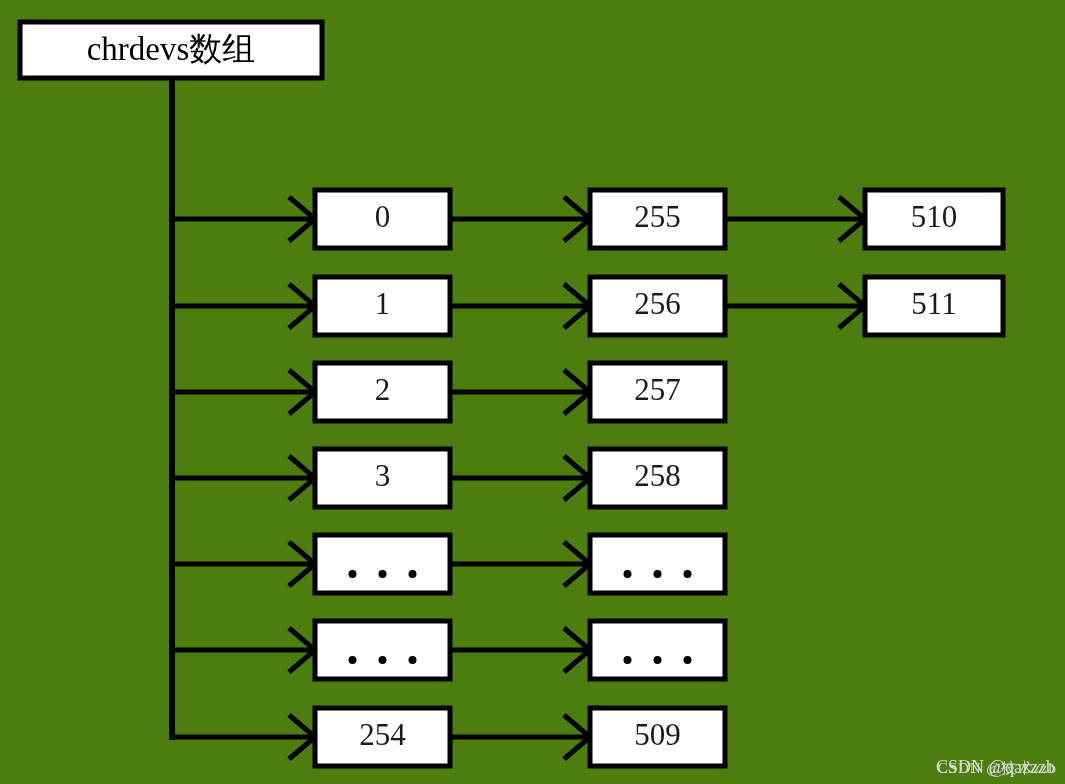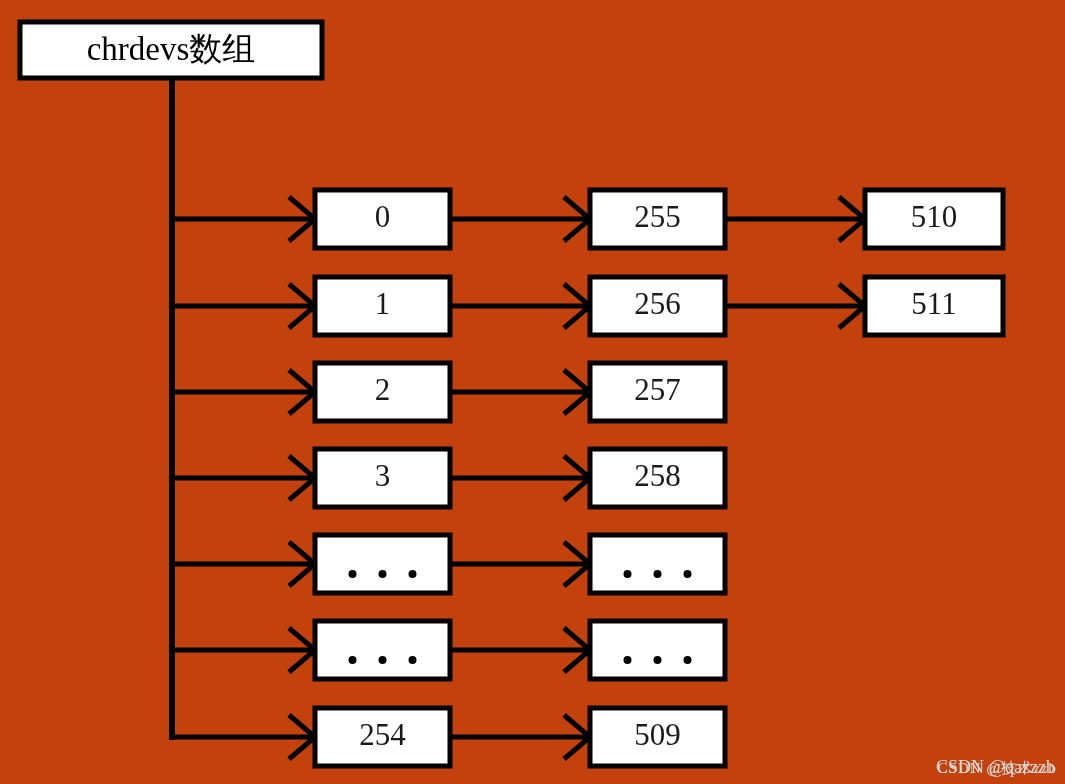--- a/index.html
+++ b/index.html
@@ -10,21 +10,21 @@
   body {
     width: 1065px;
     height: 784px;
     overflow: hidden;
     font-family: "Liberation Serif", "DejaVu Serif", serif;
   }
   #diagram-root {
     position: relative;
     width: 1065px;
     height: 784px;
-    background: #c2410c;
+    background: #4d7c0f;
   }
   svg#diagram-svg {
     position: absolute;
     top: 0;
     left: 0;
     width: 1065px;
     height: 784px;
     display: block;
   }
   .box-rect {

